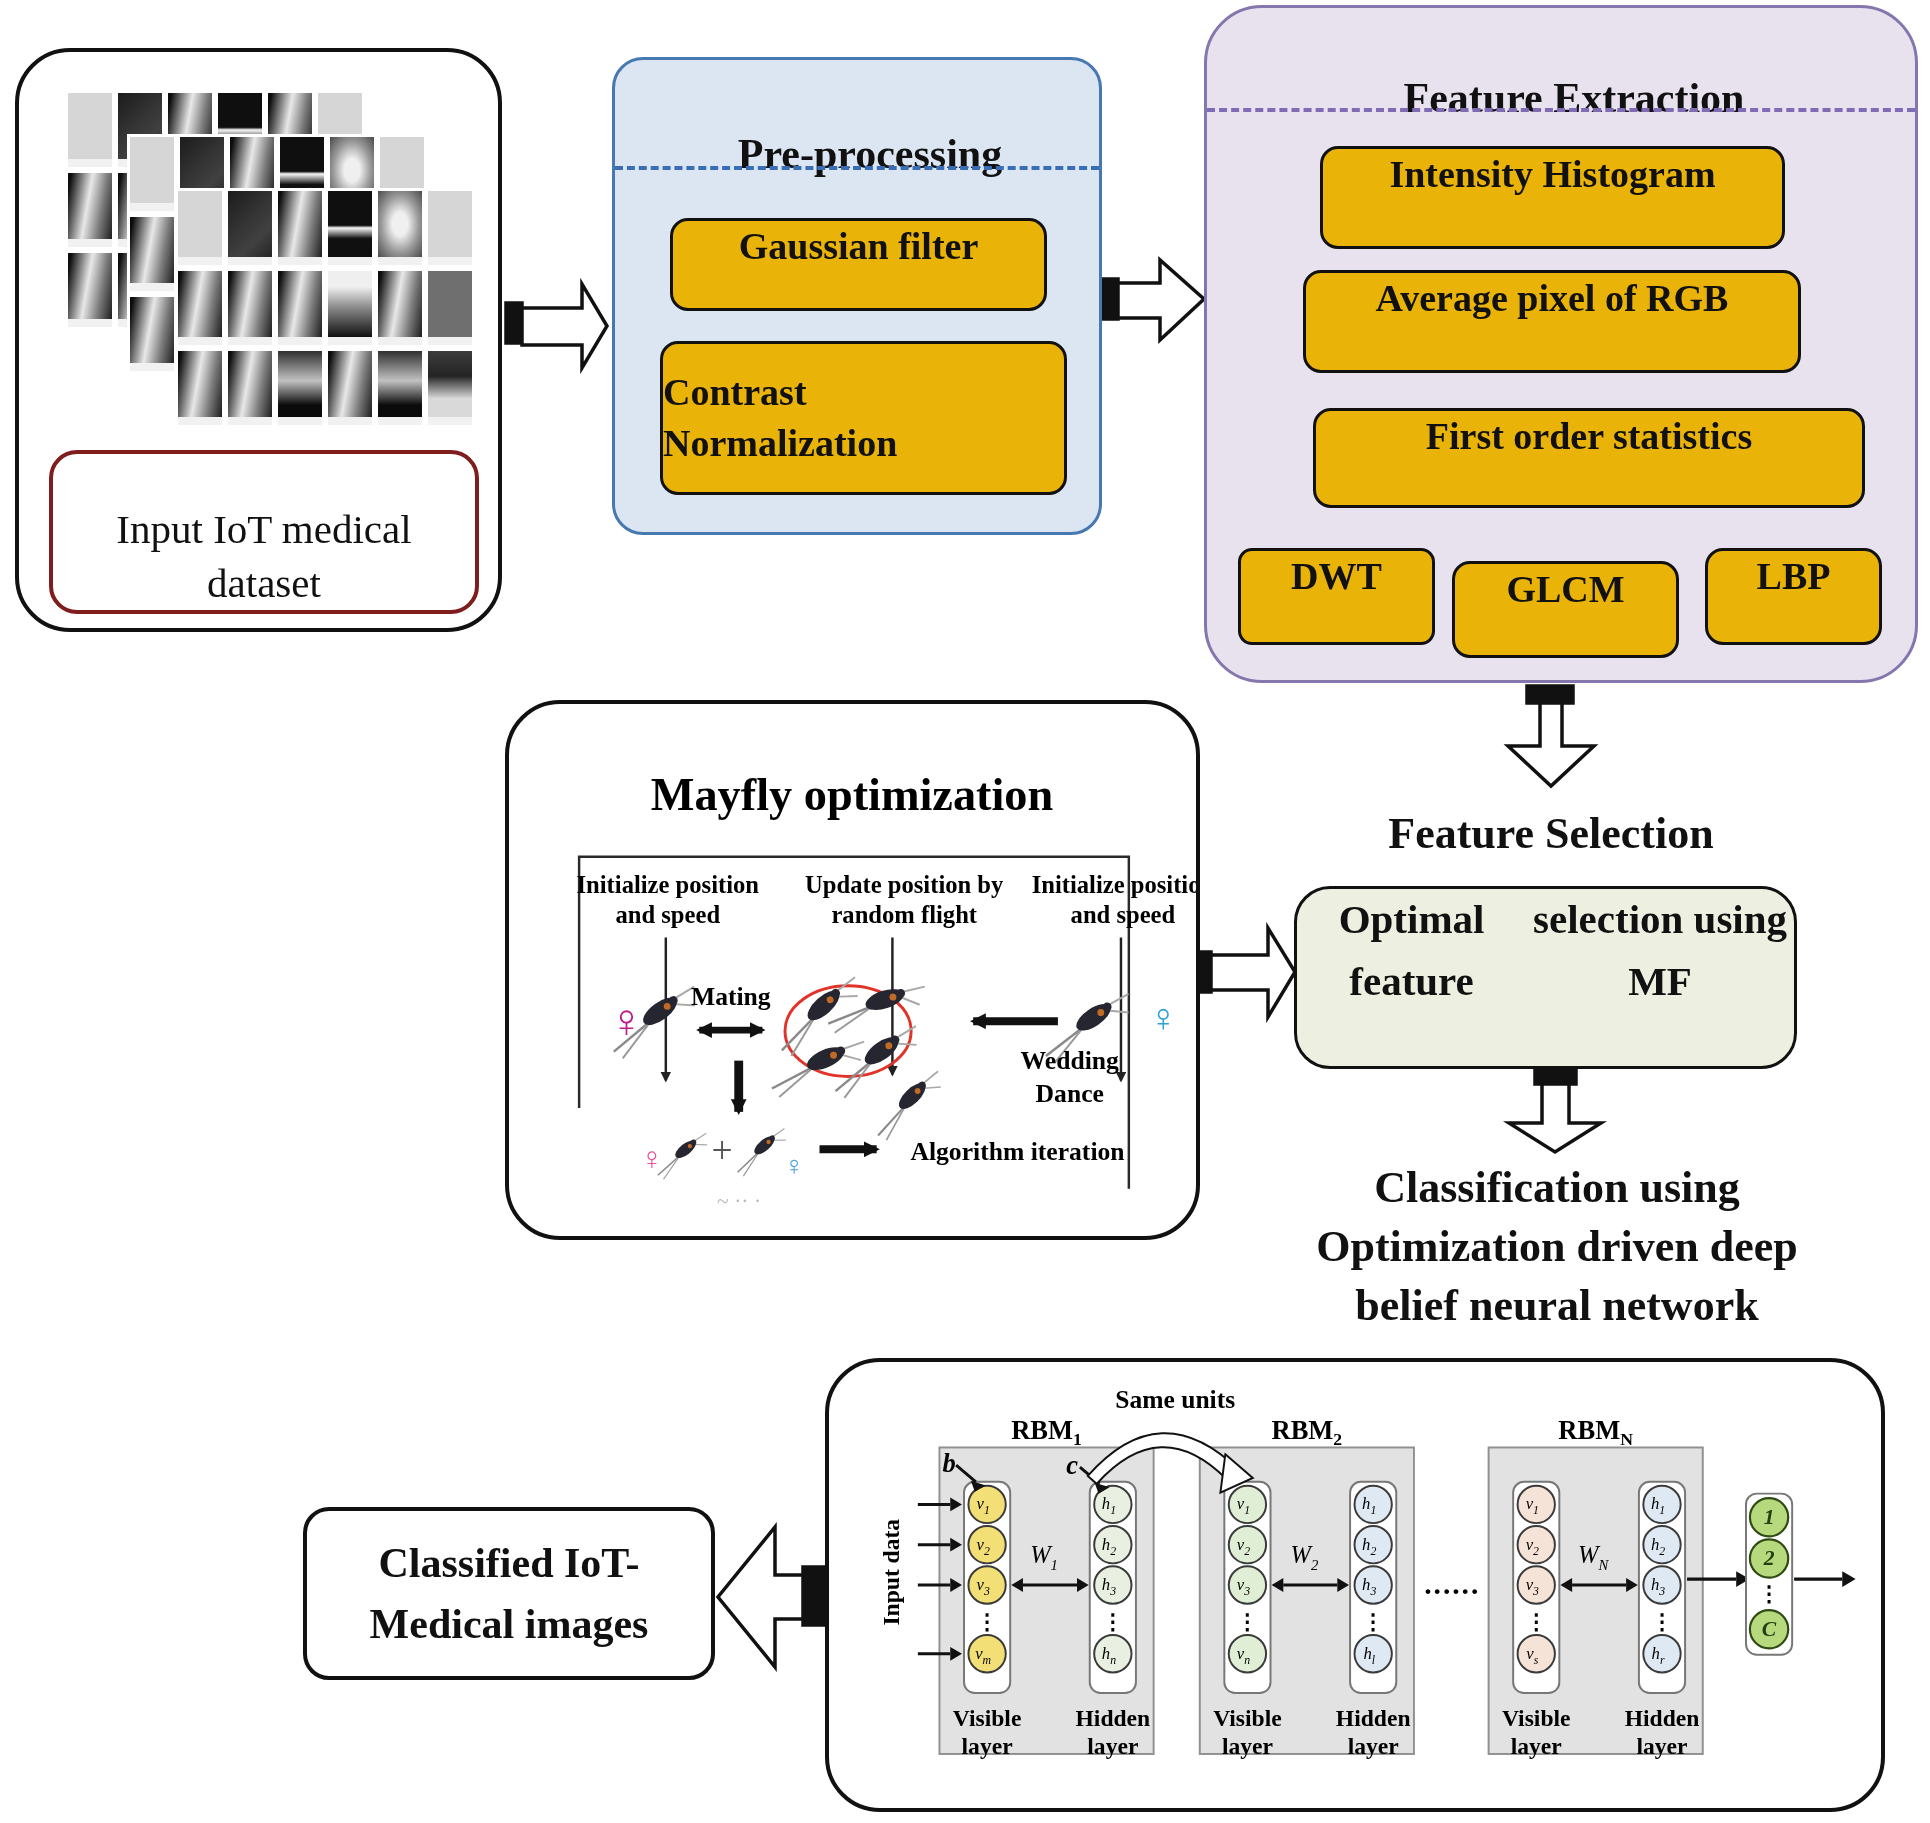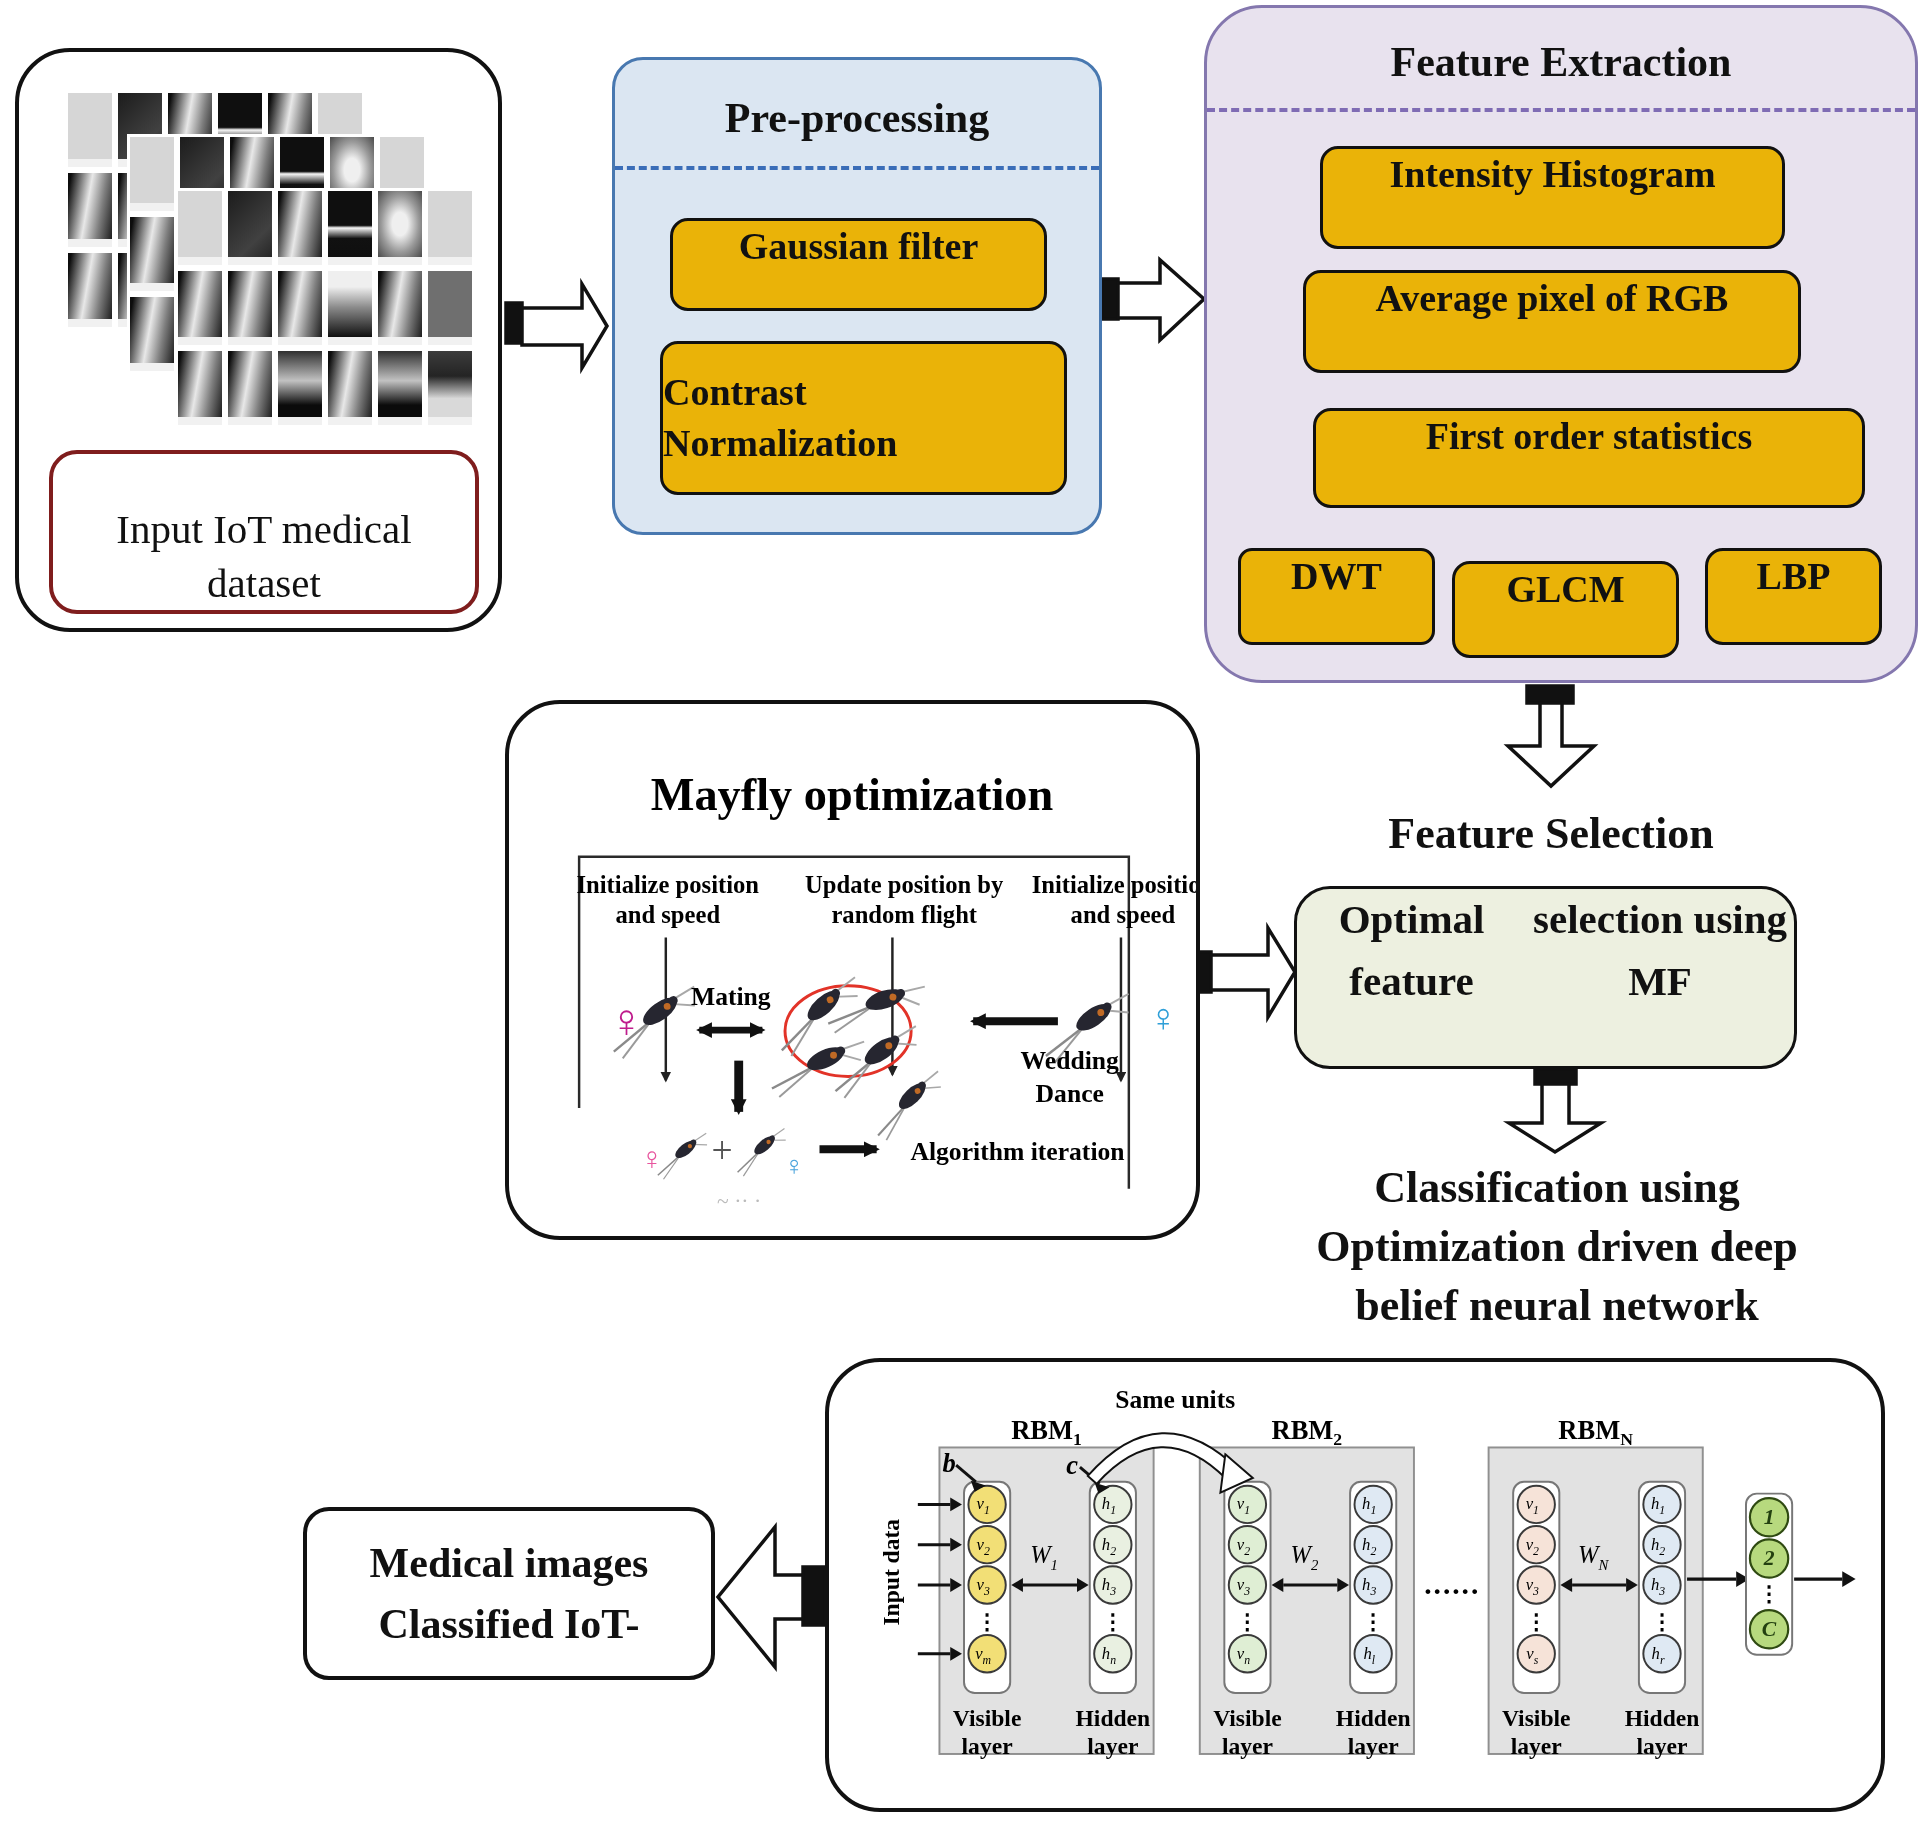--- a/index.html
+++ b/index.html
@@ -26,21 +26,21 @@
   .t-xd{background:linear-gradient(180deg,#2f2f2f,#c2c2c2 45%,#0b0b0b 82%);}
   .t-dp{background:linear-gradient(180deg,#0f0f0f 52%,#f7f7f7 56%,#111 72%,#0f0f0f);}
   .t-xl{background:radial-gradient(ellipse at center,#efefef 25%,#9a9a9a 60%,#4a4a4a);}
   .t-xs{background:linear-gradient(0deg,#d9d9d9 28%,#242424 62%,#3c3c3c);}
   #input-label-box{left:30px;top:398px;width:422px;height:156px;border:4px solid #7f1d1d;border-radius:28px;
         position:absolute;display:flex;flex-direction:column;align-items:center;justify-content:flex-end;
         font-weight:normal;font-size:41px;line-height:1.32;text-align:center;}
   
   #pre-box{position:absolute;left:612px;top:57px;width:490px;height:478px;background:#dbe6f2;
            border:3px solid #4878b0;border-radius:31px;box-sizing:border-box;}
-  .boxtitle{position:absolute;left:0;width:100%;text-align:center;font-weight:bold;font-size:42px;}
+  .boxtitle{position:absolute;left:13px;width:100%;text-align:center;font-weight:bold;font-size:42px;margin-top:36px;}
   .dashline{position:absolute;left:0;width:100%;border-top:4px dashed #3a6db8;}
   
   #fe-box{position:absolute;left:1204px;top:5px;width:714px;height:678px;background:#e8e2ee;
           border:3px solid #8477ae;border-radius:58px;box-sizing:border-box;}
   #fe-box .dashline{border-top-color:#7f6cb4;}
   
   .biglabel{position:absolute;text-align:center;font-weight:bold;font-size:44px;line-height:59px;}
   
   #green-box{position:absolute;left:1294px;top:886px;width:503px;height:183px;background:#edf0e0;
              border:3.5px solid #111;border-radius:36px;box-sizing:border-box;
@@ -416,17 +416,17 @@
             <text x="951.5" y="279" font-size="22" font-style="italic" font-weight="bold" text-anchor="middle" fill="#234010">C</text>
             <text x="951.5" y="243" font-size="22" font-weight="bold" text-anchor="middle">⋮</text>
             <line x1="977" y1="221" x2="1026" y2="221" stroke="#111" stroke-width="3.5"></line>
             <polygon points="1026,213 1039.6,221 1026,229" fill="#111"></polygon>
           </g>
         </g>
       </svg>
   </div>
 
   <div id="classified-box">
+    <span>Classified IoT-</span>
     <span>Medical images</span>
-    <span>Classified IoT-</span>
   </div>
 
 </div>
 
 </body></html>

